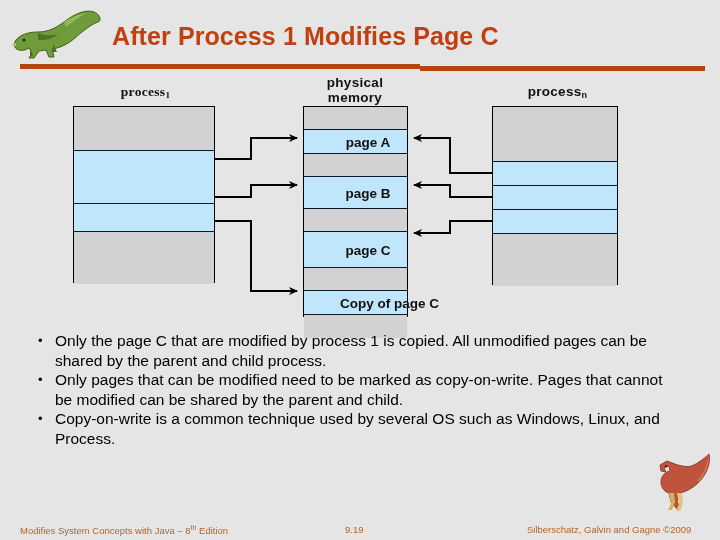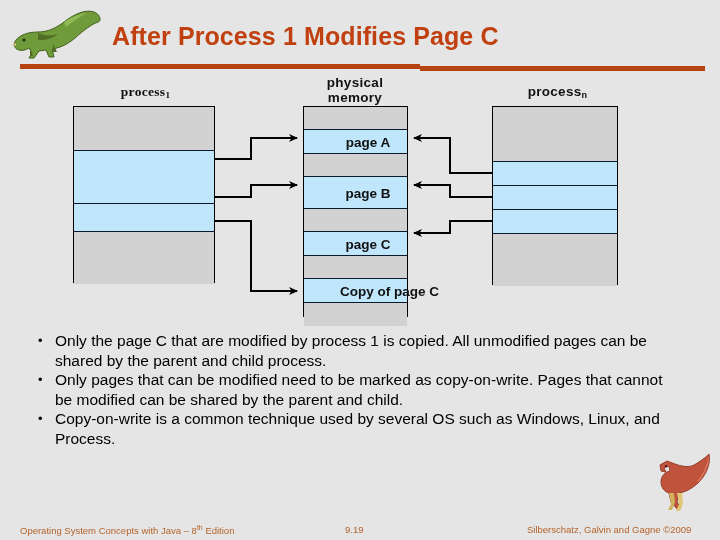--- a/index.html
+++ b/index.html
@@ -215,21 +215,21 @@
         </div>
       <div class="cell gray" style="height:23px;">
           <span class="celltext"></span>
         </div>
       <div class="cell blue" style="height:32px;">
           <span class="celltext">page B</span>
         </div>
       <div class="cell gray" style="height:23px;">
           <span class="celltext"></span>
         </div>
-      <div class="cell blue" style="height:24px;">
+      <div class="cell blue" style="height:36px;">
           <span class="celltext">page C</span>
         </div>
       <div class="cell gray" style="height:23px;">
           <span class="celltext"></span>
         </div>
       <div class="cell blue" style="height:24px;">
           <span class="celltext">Copy of page C</span>
         </div>
       <div class="cell gray" style="height:23px;">
           <span class="celltext"></span>
@@ -302,17 +302,17 @@
   </div>
 
   <svg id="corner-dino" viewBox="0 0 58 68">
     <path d="M52 2 C54 10 50 22 42 30 C36 36 29 40 22 41 L20 50 L24 56 L20 57 L14 50 L12 41 C8 40 4 36 4 30 C4 24 8 20 13 19 L12 14 L7 16 L9 20 L4 19 L3 13 L10 9 L18 12 C24 14 31 16 37 13 C44 9 49 5 52 2 Z" fill="#c0533c" stroke="#8d3526" stroke-width="0.9"></path>
     <path d="M42 30 C48 22 53 12 52 3 C50 13 46 23 40 29 Z" fill="#d9725b"></path>
     <path d="M12 41 L14 52 L11 58 L15 58 L18 50 L17 41 Z" fill="#d0b25e"></path>
     <path d="M20 41 L22 52 L19 59 L23 59 L26 51 L25 41 Z" fill="#e0c778"></path>
     <circle cx="9" cy="14" r="1.1" fill="#3a1510"></circle>
   </svg>
 
-  <div class="footer-text" id="footer-left"><span>Operating System Concepts  with Java </span><span>– 8</span><sup>th</sup><span> Edition</span></div>
+  <div class="footer-text" id="footer-left"><span>Modifies System Concepts  with Java </span><span>– 8</span><sup>th</sup><span> Edition</span></div>
   <div class="footer-text" id="footer-page">9.19</div>
   <div class="footer-text" id="footer-right">Silberschatz, Galvin and Gagne ©2009</div>
 
 </div>
 
 </body></html>

